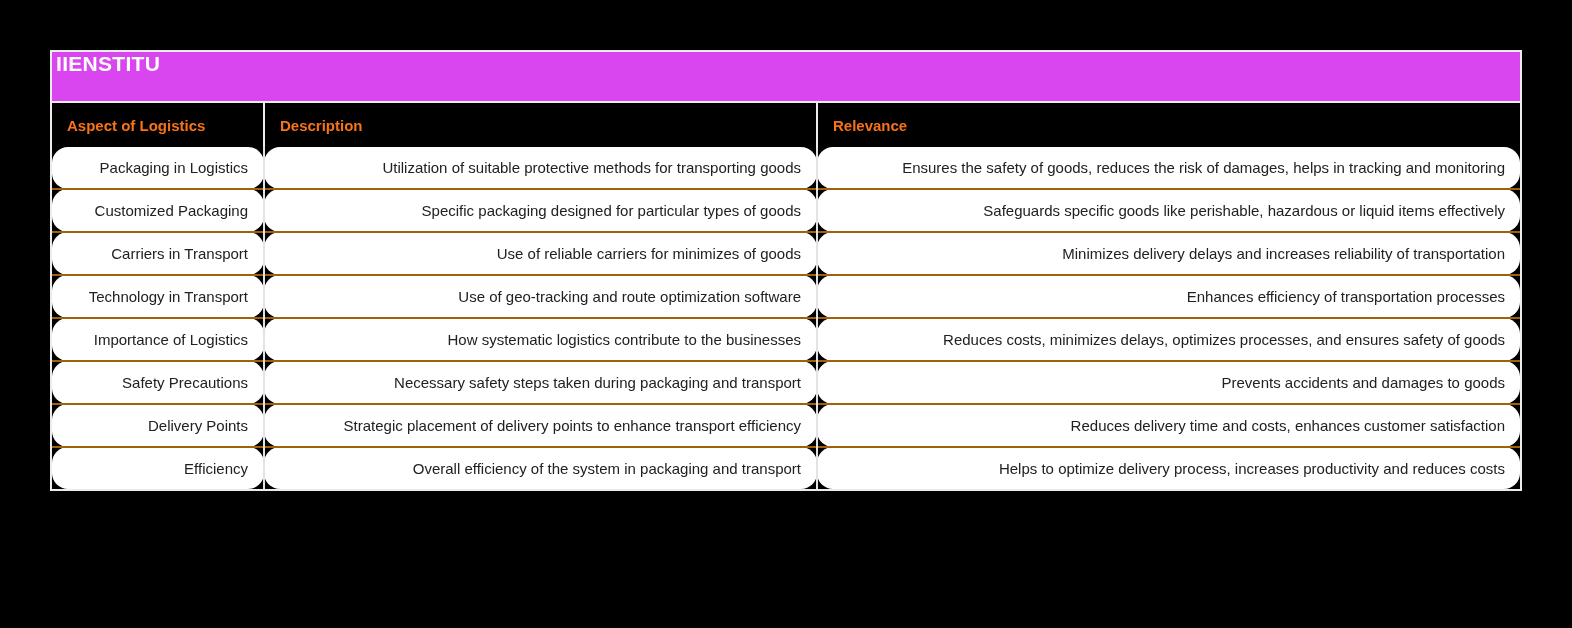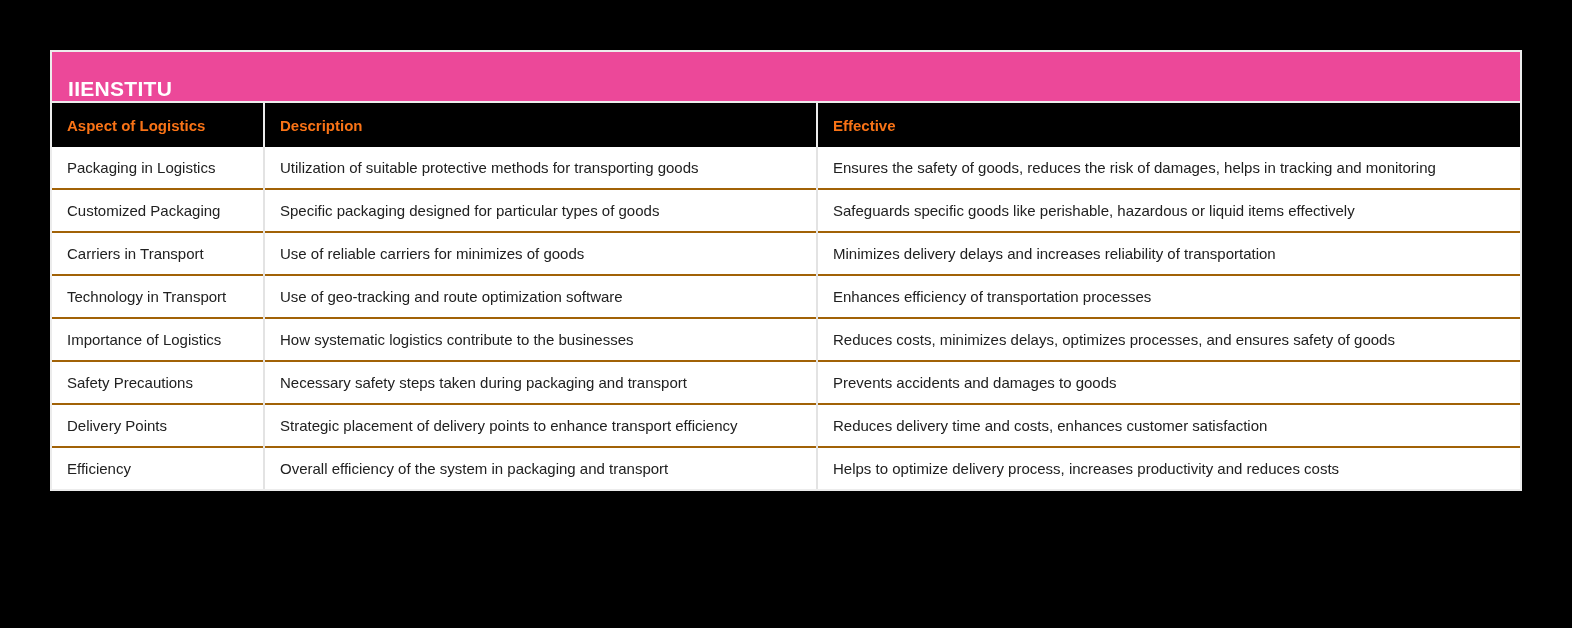--- a/index.html
+++ b/index.html
@@ -22,25 +22,25 @@
     position: absolute;
     left: 50px;
     top: 50px;
     width: 1468px;
     background: #000000;
     border: 2px solid #ececec;
     box-sizing: content-box;
   }
   .brand-bar {
     height: 49px;
-    background: #ec4899;
+    background: #d946ef;
     border-bottom: 2px solid #ececec;
     display: flex;
-    align-items: flex-end;
-    padding-left: 16px;
+    align-items: flex-start;
+    padding-left: 4px;
   }
   .brand-bar span {
     color: #ffffff;
     font-size: 21px;
     font-weight: 700;
     letter-spacing: 0.3px;
   }
   table.data {
     width: 100%;
     border-collapse: collapse;
@@ -59,26 +59,27 @@
     border-left: 2px solid #ececec;
     overflow: hidden;
     white-space: nowrap;
   }
   table.data th:first-child { border-left: none; }
   table.data td {
     background: #ffffff;
     color: #212121;
     font-size: 15px;
     font-weight: 400;
-    text-align: left;
+    text-align: right;
     padding: 10px 15px;
     height: 21px;
     border-left: 2px solid #e3e3e3;
     overflow: hidden;
     white-space: nowrap;
+    border-radius: 16px;
   }
   table.data td:first-child { border-left: none; }
   table.data tbody tr + tr td { border-top: 2px solid #a16207; }
 </style>
 </head>
 <body>
 
 <div class="stage">
   <div class="panel">
 
@@ -89,21 +90,21 @@
     <table class="data">
       <colgroup>
         <col class="c1">
           <col class="c2">
           <col class="c3">
       </colgroup>
       <thead>
         <tr>
           <th>Aspect of Logistics</th>
           <th>Description</th>
-          <th>Effective</th>
+          <th>Relevance</th>
         </tr>
       </thead>
       <tbody>
         <tr>
           <td>Packaging in Logistics</td>
           <td>Utilization of suitable protective methods for transporting goods</td>
           <td>Ensures the safety of goods, reduces the risk of damages, helps in tracking and monitoring</td>
         </tr>
         <tr>
           <td>Customized Packaging</td>

